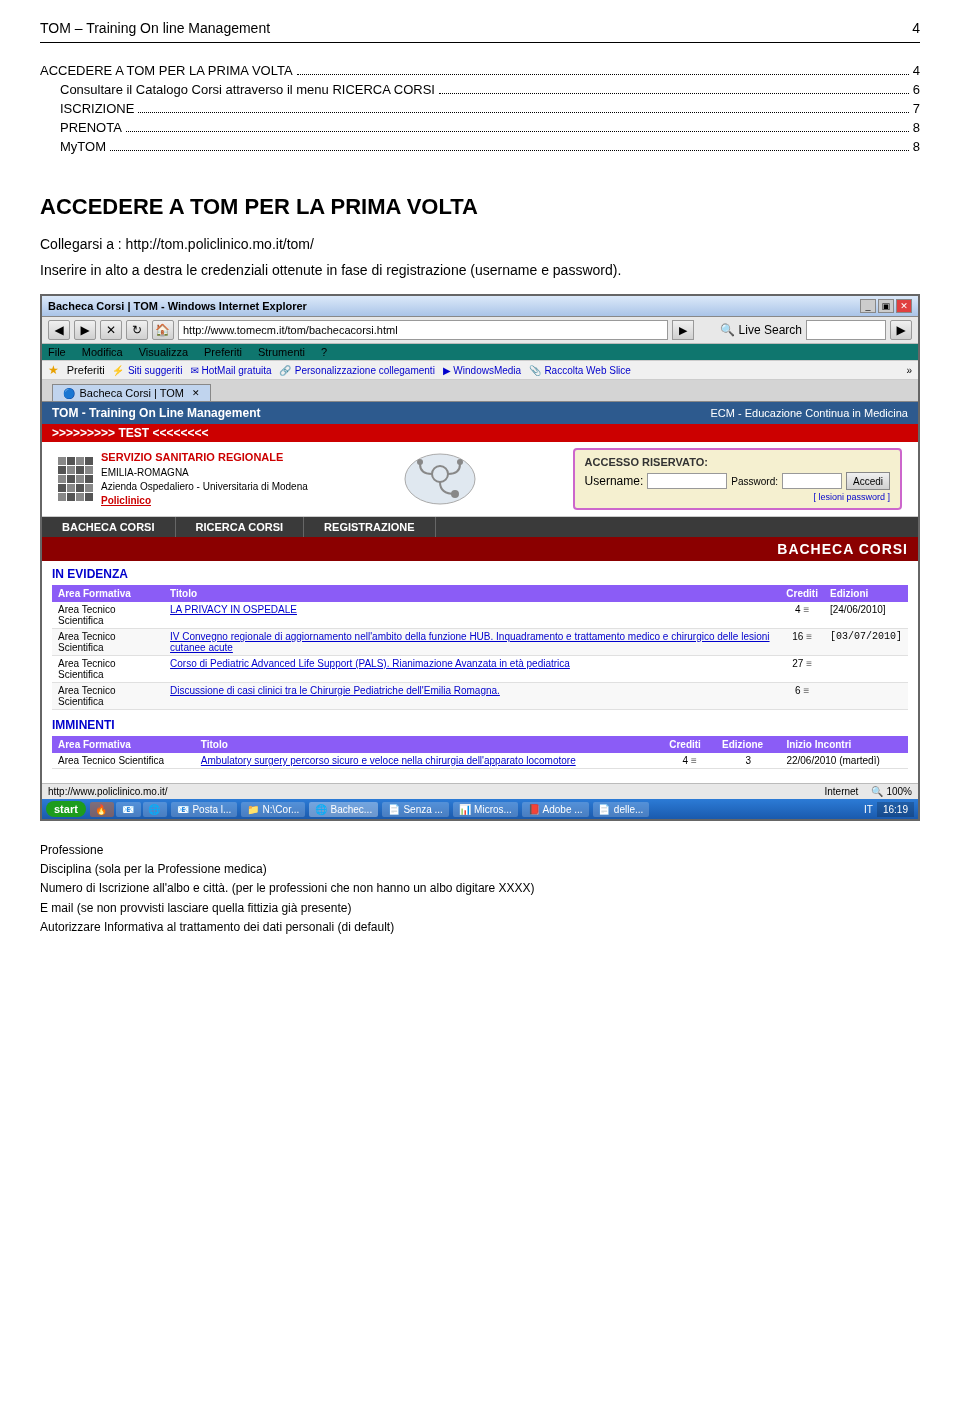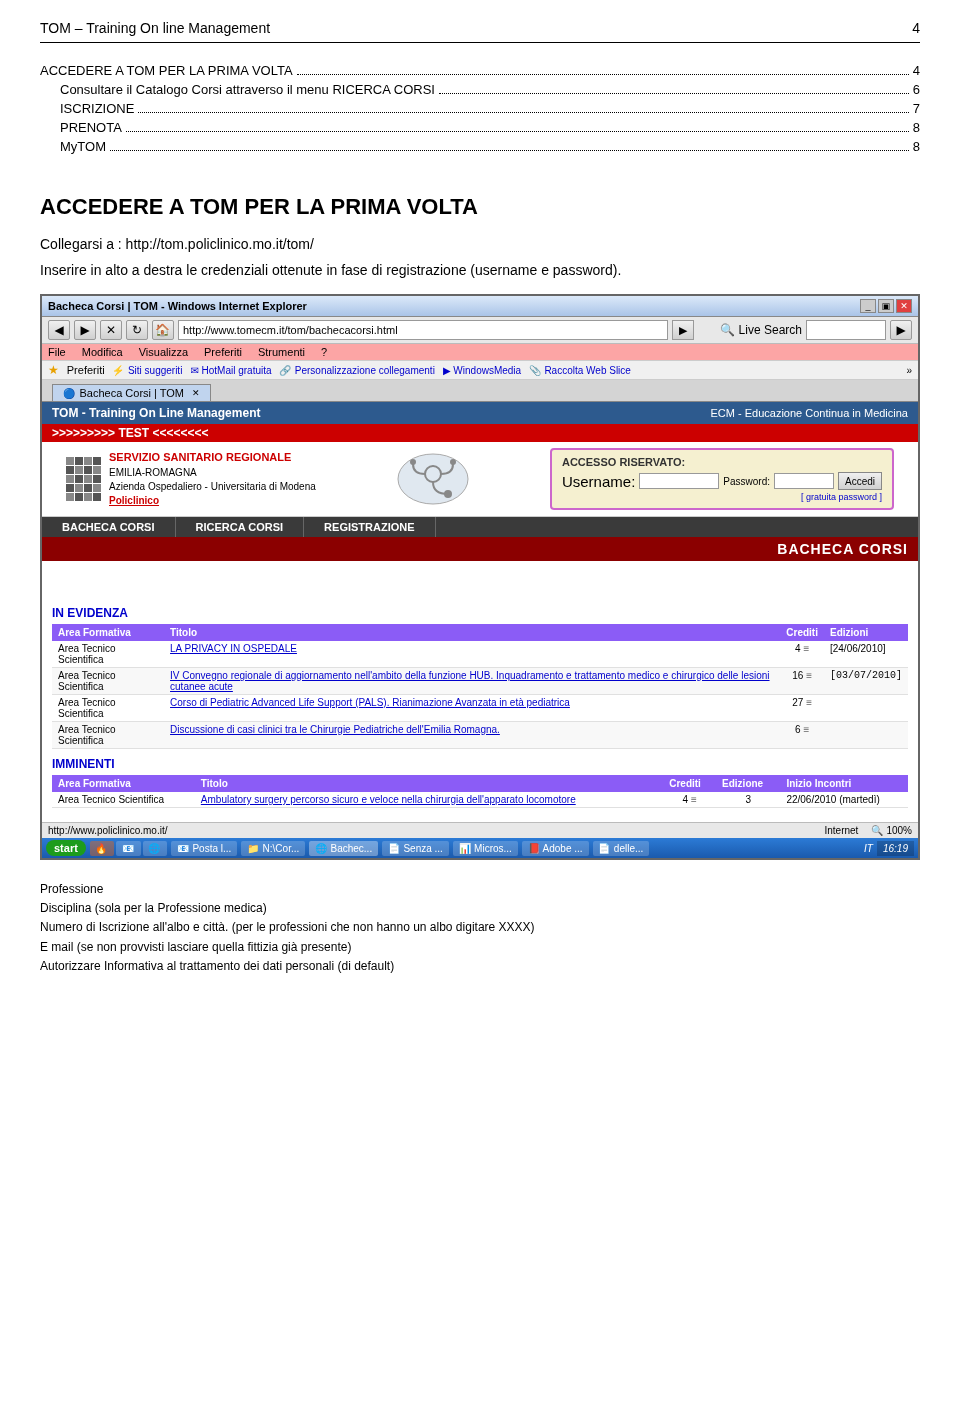--- a/index.html
+++ b/index.html
@@ -131,21 +131,21 @@
     .browser-go-btn {
       height: 20px;
       padding: 0 6px;
       border: 1px solid #999;
       background: linear-gradient(to bottom, #f0f0f0, #d0d0d0);
       font-size: 11px;
       cursor: pointer;
     }
 
     .browser-menu-bar {
-      background: #fca5a5;
+      background: #0f766e;
       padding: 2px 6px;
       display: flex;
       gap: 16px;
       font-size: 11px;
       border-bottom: 1px solid #ccc;
     }
     .browser-menu-item {
       cursor: pointer;
     }
 
@@ -201,21 +201,21 @@
     .tom-test-bar {
       background: #cc0000;
       color: #fff;
       padding: 2px 10px;
       font-size: 12px;
       font-weight: bold;
     }
 
     .tom-middle {
       display: flex;
-      padding: 6px 24px;
+      padding: 6px 16px;
       gap: 10px;
       align-items: center;
       border-bottom: 1px solid #ccc;
     }
 
     .tom-logo-area {
       display: flex;
       align-items: center;
       gap: 8px;
     }
@@ -296,21 +296,20 @@
       color: #fff;
       text-align: right;
       padding: 4px 10px;
       font-size: 14px;
       font-weight: bold;
       letter-spacing: 1px;
     }
 
     .tom-content {
       padding: 6px 10px;
-      margin-top: 39px;
     }
 
     .tom-in-evidenza {
       color: #0000cc;
       font-size: 12px;
       font-weight: bold;
       margin-bottom: 4px;
     }
 
     .tom-table {
@@ -377,21 +376,20 @@
       padding: 2px 6px;
       border-radius: 2px;
       font-size: 10px;
       cursor: pointer;
     }
     .taskbar-right {
       margin-left: auto;
       display: flex;
       align-items: center;
       gap: 4px;
-      font-style: italic;
     }
     .taskbar-clock {
       background: rgba(0,0,0,0.2);
       padding: 2px 6px;
     }
 
     
     .bottom-section {
       margin-top: 20px;
     }
@@ -560,27 +558,27 @@
           <path d="M32 25 Q20 25 20 15" fill="none" stroke="#888" stroke-width="2"></path>
           <path d="M48 25 Q60 25 60 15" fill="none" stroke="#888" stroke-width="2"></path>
           <circle cx="20" cy="13" r="3" fill="#888"></circle>
           <circle cx="60" cy="13" r="3" fill="#888"></circle>
         </svg>
       </div>
 
       <div class="tom-login-area">
         <div class="tom-login-title">ACCESSO RISERVATO:</div>
         <div class="tom-login-row">
-          <label style="font-size:15px;">Username:</label>
+          <label style="font-size:12px;">Username:</label>
           <input class="tom-login-input" type="text" style="">
           <label style="font-size:10px;">Password:</label>
           <input class="tom-login-input" type="password" style="width: 60px;">
           <button class="tom-login-btn">Accedi</button>
         </div>
-        <div class="tom-recover">[ gratuita password ]</div>
+        <div class="tom-recover">[ lesioni password ]</div>
       </div>
     </div>
 
     <div class="tom-nav">
       <div class="tom-nav-item">BACHECA CORSI</div>
       <div class="tom-nav-item">RICERCA CORSI</div>
       <div class="tom-nav-item">REGISTRAZIONE</div>
     </div>
 
     <div class="tom-bacheca-header">BACHECA CORSI</div>

